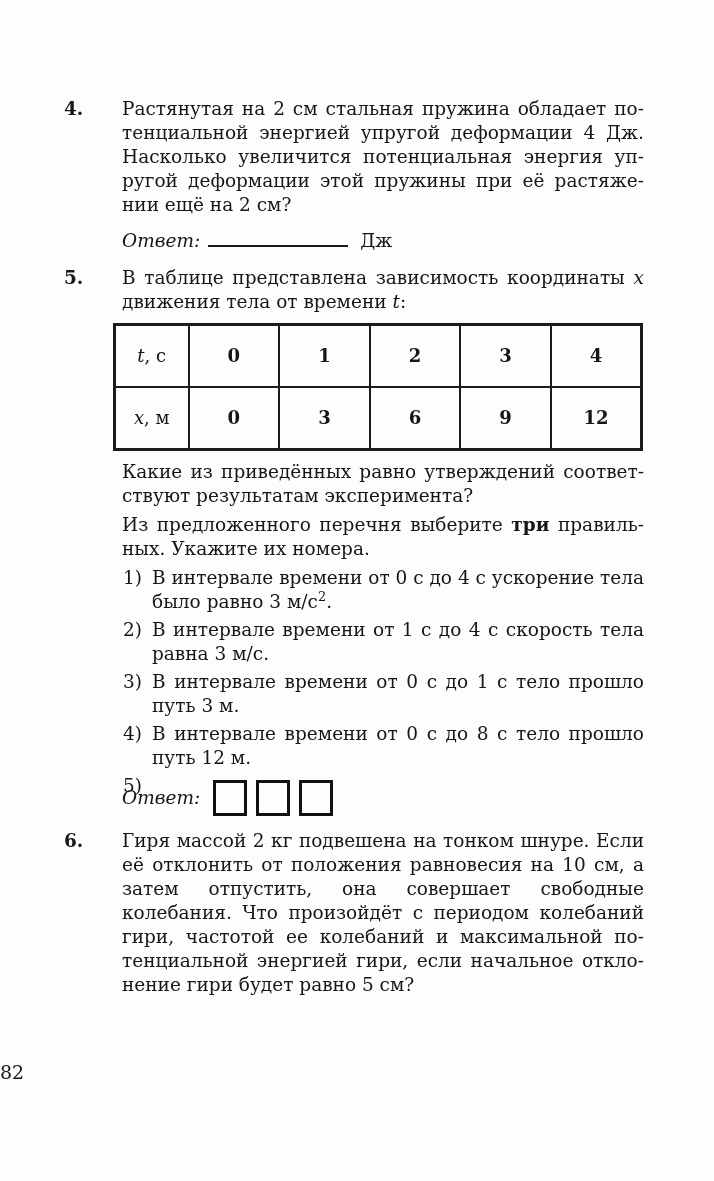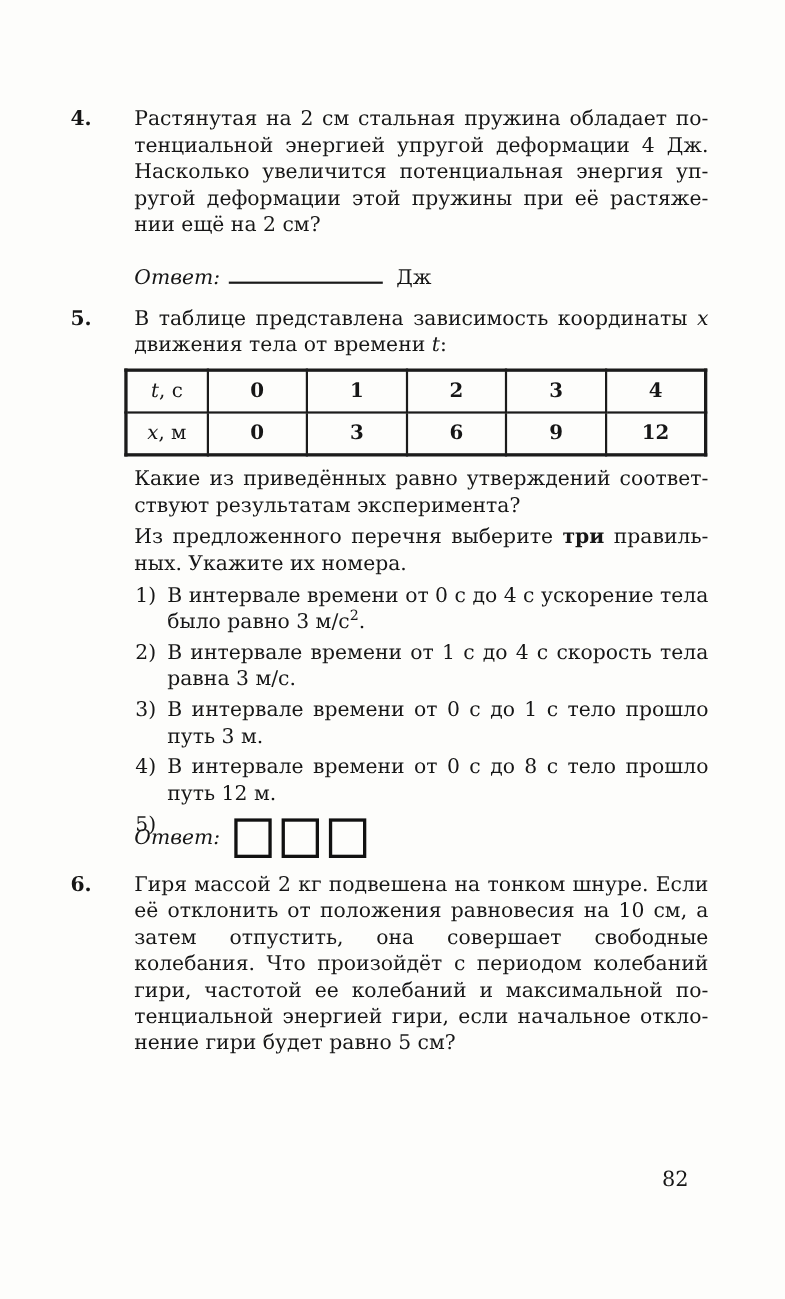--- a/index.html
+++ b/index.html
@@ -25,21 +25,21 @@
   .problem-number {
     position:absolute; left:-58px; top:0;
     font-weight:bold;
   }
   .para { margin:0; }
   .para + .para { margin-top:5px; }
   .ivar { font-style:italic; }
   .bold { font-weight:bold; }
 
   
-  .answer-line { margin-top:24px; }
+  .answer-line { margin-top:12px; }
   .answer-label { font-style:italic; }
   .blank {
     display:inline-block;
     width:140px; height:15px;
     border-bottom:2px solid #1a1a1a;
     margin-left:8px;
   }
   .answer-unit { margin-left:12px; }
 
   
@@ -47,21 +47,21 @@
     border-collapse:collapse;
     table-layout:fixed;
     width:530px;
     margin:9px 0 9px -9px;
     border:3px solid #1b1b1b;
     text-align:center;
   }
   .data-table td {
     border:2px solid #1b1b1b;
     height:28px;
-    padding:4px 2px;
+    padding:16px 2px;
     font-size:18px;
     vertical-align:middle;
   }
   .data-table td.val { font-weight:bold; }
   .data-table col.label-col { width:74px; }
 
   
   .options { margin-top:5px; }
   .option { position:relative; padding-left:30px; margin-top:4px; }
   .option .marker { position:absolute; left:1px; top:0; }
@@ -77,23 +77,22 @@
     width:28px; height:30px;
     border:3px solid #111;
     background:#fdfdfb;
     margin-left:9px;
   }
   .abox.first { margin-left:13px; }
 
   .page-number {
     position:absolute;
     top:1061px; left:0; width:582px;
-    text-align:right;
+    text-align:left;
     font-size:19px;
-    margin-left:44px;
   }
 </style>
 </head>
 <body>
 
 <div class="page">
   <div class="content">
 
     <div class="problem">
       <span class="problem-number">4.</span>

